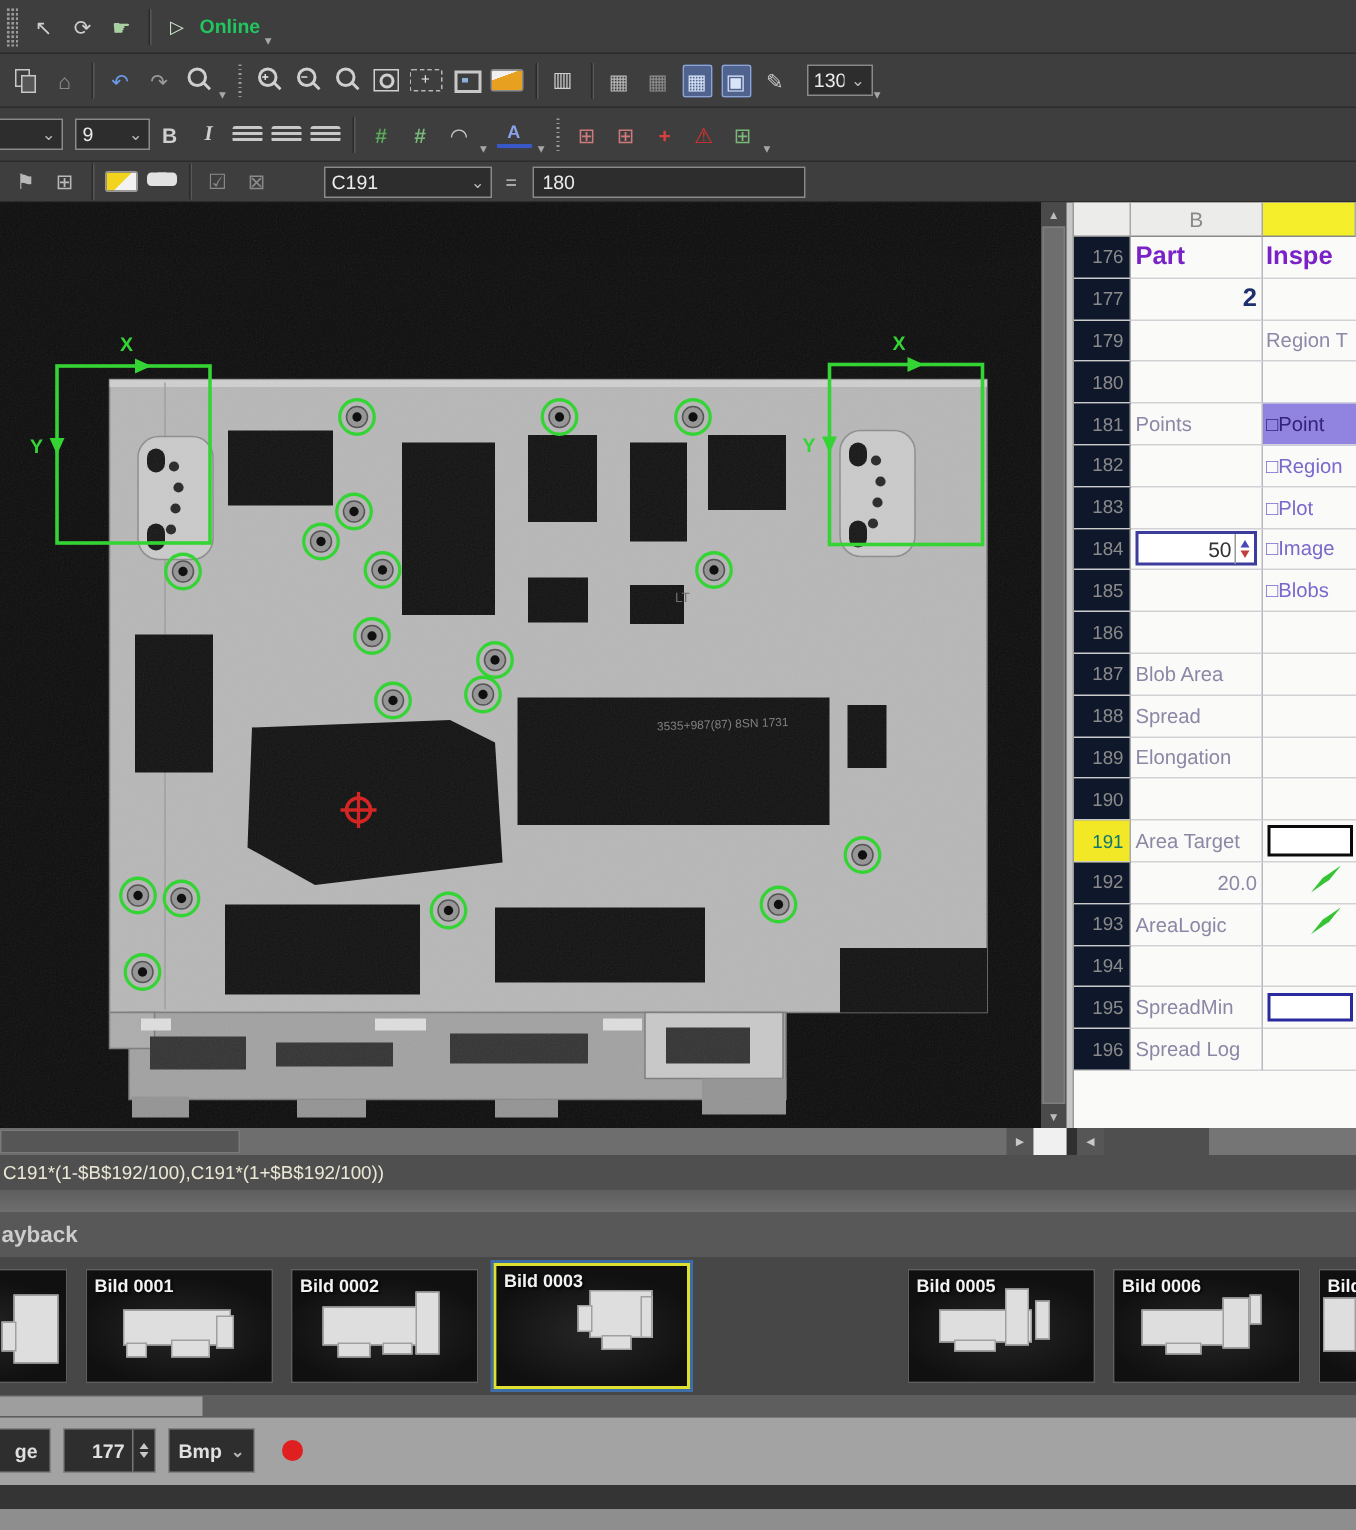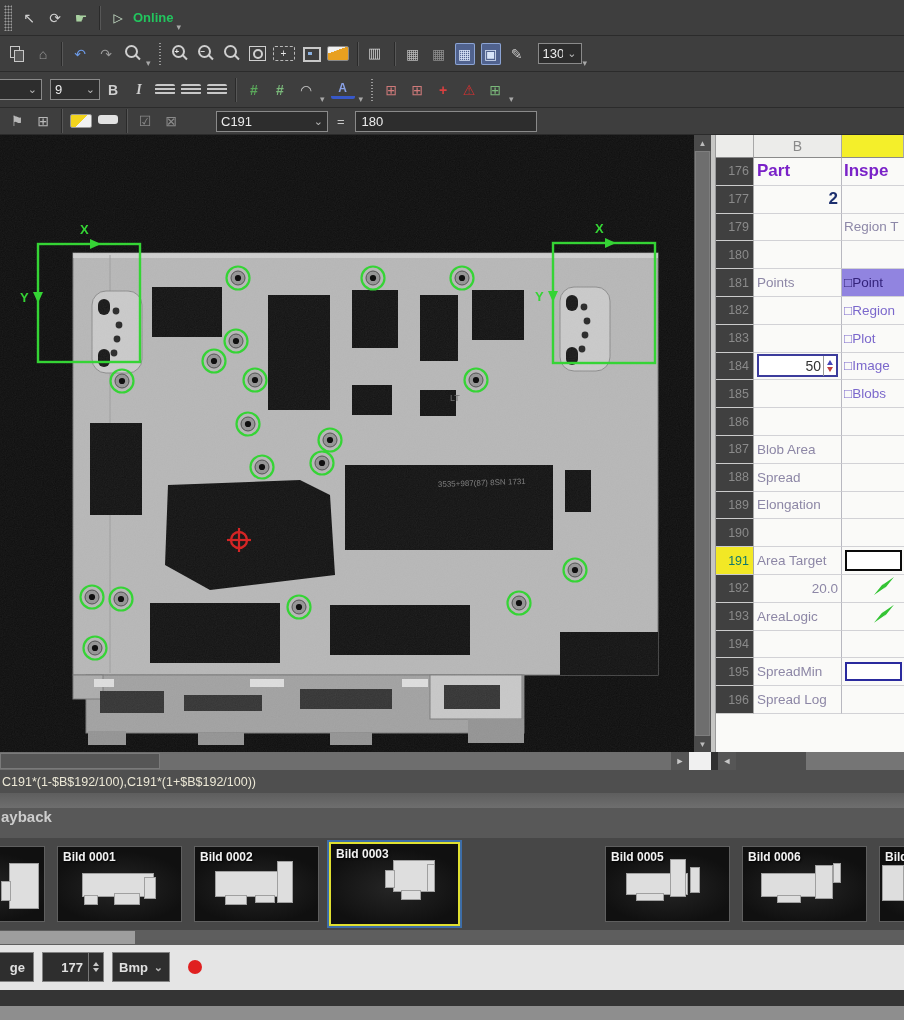--- a/index.html
+++ b/index.html
@@ -74,21 +74,21 @@
         border:1px solid #7e7e7e;box-sizing:border-box;}
   
   .sheet{position:absolute;left:711px;top:0;width:193px;height:617px;display:flex;}
   .sheet-strip{width:4px;background:#c6c6c4;border-right:1px solid #9a9a9a;}
   .sheet-body{flex:1;display:flex;flex-direction:column;background:#fafaf8;overflow:hidden;}
   .shead{display:flex;height:23px;flex:none;}
   .hcell{box-sizing:border-box;border-right:1px solid #a8a8a8;border-bottom:1px solid #8a8a8a;
         background:#ececea;color:#8a8a8a;font-size:14px;display:flex;align-items:center;justify-content:center;}
   .hcorner{width:38px;} .hb{width:88px;} .hc{flex:1;background:#f4ef2a;}
   .srow{display:flex;height:27.8px;flex:none;}
-  .rnum{width:38px;box-sizing:border-box;background:#404040;border-right:1px solid #a8a8a8;
+  .rnum{width:38px;box-sizing:border-box;background:#0f172a;border-right:1px solid #a8a8a8;
         border-bottom:1px solid #cccccc;color:#8a8a8a;font-size:12.5px;display:flex;align-items:center;
         justify-content:flex-end;padding-right:4px;}
   .rnum-sel{background:#f2e825;color:#0f766e;}
   .bcell{width:88px;box-sizing:border-box;border-right:1px solid #b8b8c0;border-bottom:1px solid #d2d2d6;
         display:flex;align-items:center;padding:0 3px;font-size:13.5px;white-space:nowrap;overflow:hidden;}
   .ccell{flex:1;box-sizing:border-box;border-bottom:1px solid #d2d2d6;display:flex;align-items:center;
         padding:0 2px;font-size:13.5px;white-space:nowrap;overflow:hidden;position:relative;}
   .tpurple{color:#7a22c8;font-weight:bold;font-size:17px;}
   .bignum{color:#1c2f6e;font-weight:bold;font-size:17px;}
   .num{color:#8d87a6;} .lab{color:#8d87a6;} .plain{color:#8d88a8;}
@@ -115,33 +115,33 @@
   .hs-sheet{position:absolute;left:718px;top:0;width:186px;height:18px;background:#757575;}
   .hs-left-btn{position:absolute;left:0;top:0;width:18px;height:18px;background:#565656;
         color:#c8c8c8;font-size:9px;display:flex;align-items:center;justify-content:center;}
   .hs-sheet-thumb{position:absolute;left:18px;top:0;width:70px;height:18px;background:#4f4f4f;}
   .statusbar{position:absolute;top:770px;left:0;width:904px;height:23px;background:#4f4f4f;
         color:#ece8d6;font-size:12.5px;display:flex;align-items:center;padding-left:2px;box-sizing:border-box;}
   .gradband{position:absolute;top:793px;left:0;width:904px;height:15px;
         background:linear-gradient(#5e5e5e,#6e6e6e);}
   
   .pb-title{position:absolute;top:808px;left:0;width:904px;height:30px;background:#585858;
-        color:#cccccc;font-size:15px;font-weight:bold;display:flex;align-items:flex-start;padding-left:1px;box-sizing:border-box;}
+        color:#cccccc;font-size:15px;font-weight:bold;display:flex;align-items:center;padding-left:1px;box-sizing:border-box;}
   .filmstrip{position:absolute;top:838px;left:0;width:904px;height:92px;background:#474747;overflow:hidden;}
   .thumb{position:absolute;top:8px;width:125px;height:76px;background:#0d0d0d;border:1px solid #5f5f5f;
         overflow:hidden;box-sizing:border-box;}
   .thumb-sel{top:4px;width:131px;height:84px;border:2px solid #e0e030;box-shadow:0 0 0 2px #3e6ea8;}
   .vig{position:absolute;left:0;top:0;right:0;bottom:0;
         background:radial-gradient(ellipse 75% 65% at 50% 55%,#262626 0%,#101010 75%);}
   .mpart{position:absolute;background:#dedede;border:1px solid #a0a0a0;box-sizing:border-box;}
   .thumb-label{position:absolute;top:3px;left:5px;font-size:12px;font-weight:bold;color:#f2f2f2;
         text-shadow:1px 1px 2px #000;white-space:nowrap;}
   .pb-scroll{position:absolute;top:930px;left:0;width:904px;height:15px;background:#5e5e5e;}
   .pb-scroll-thumb{position:absolute;left:0;top:1px;width:135px;height:13px;background:#9e9e9e;}
-  .pb-controls{position:absolute;top:945px;left:0;width:904px;height:45px;background:#e5e5e5;}
+  .pb-controls{position:absolute;top:945px;left:0;width:904px;height:45px;background:#a3a3a3;}
   .ctl{position:absolute;top:7px;height:30px;border:1px solid #828282;background:#2e2e2e;color:#e0e0e0;
         font-size:13px;font-weight:bold;display:flex;align-items:center;box-sizing:border-box;}
   .framebox{left:-38px;width:72px;justify-content:flex-end;padding-right:8px;}
   .numbox{left:42px;width:62px;}
   .numval{flex:1;text-align:right;padding-right:5px;}
   .spincol2{display:flex;flex-direction:column;width:14px;align-items:center;border-left:1px solid #777;height:100%;justify-content:center;}
   .up-t{width:0;height:0;border:3px solid transparent;border-bottom:4px solid #c8c8c8;margin:1px 0;}
   .dn-t{width:0;height:0;border:3px solid transparent;border-top:4px solid #c8c8c8;margin:1px 0;}
   .fmtbox{left:112px;width:58px;padding:0 6px;}
   .ddc{margin-left:auto;color:#b8b8b8;font-size:11px;}

